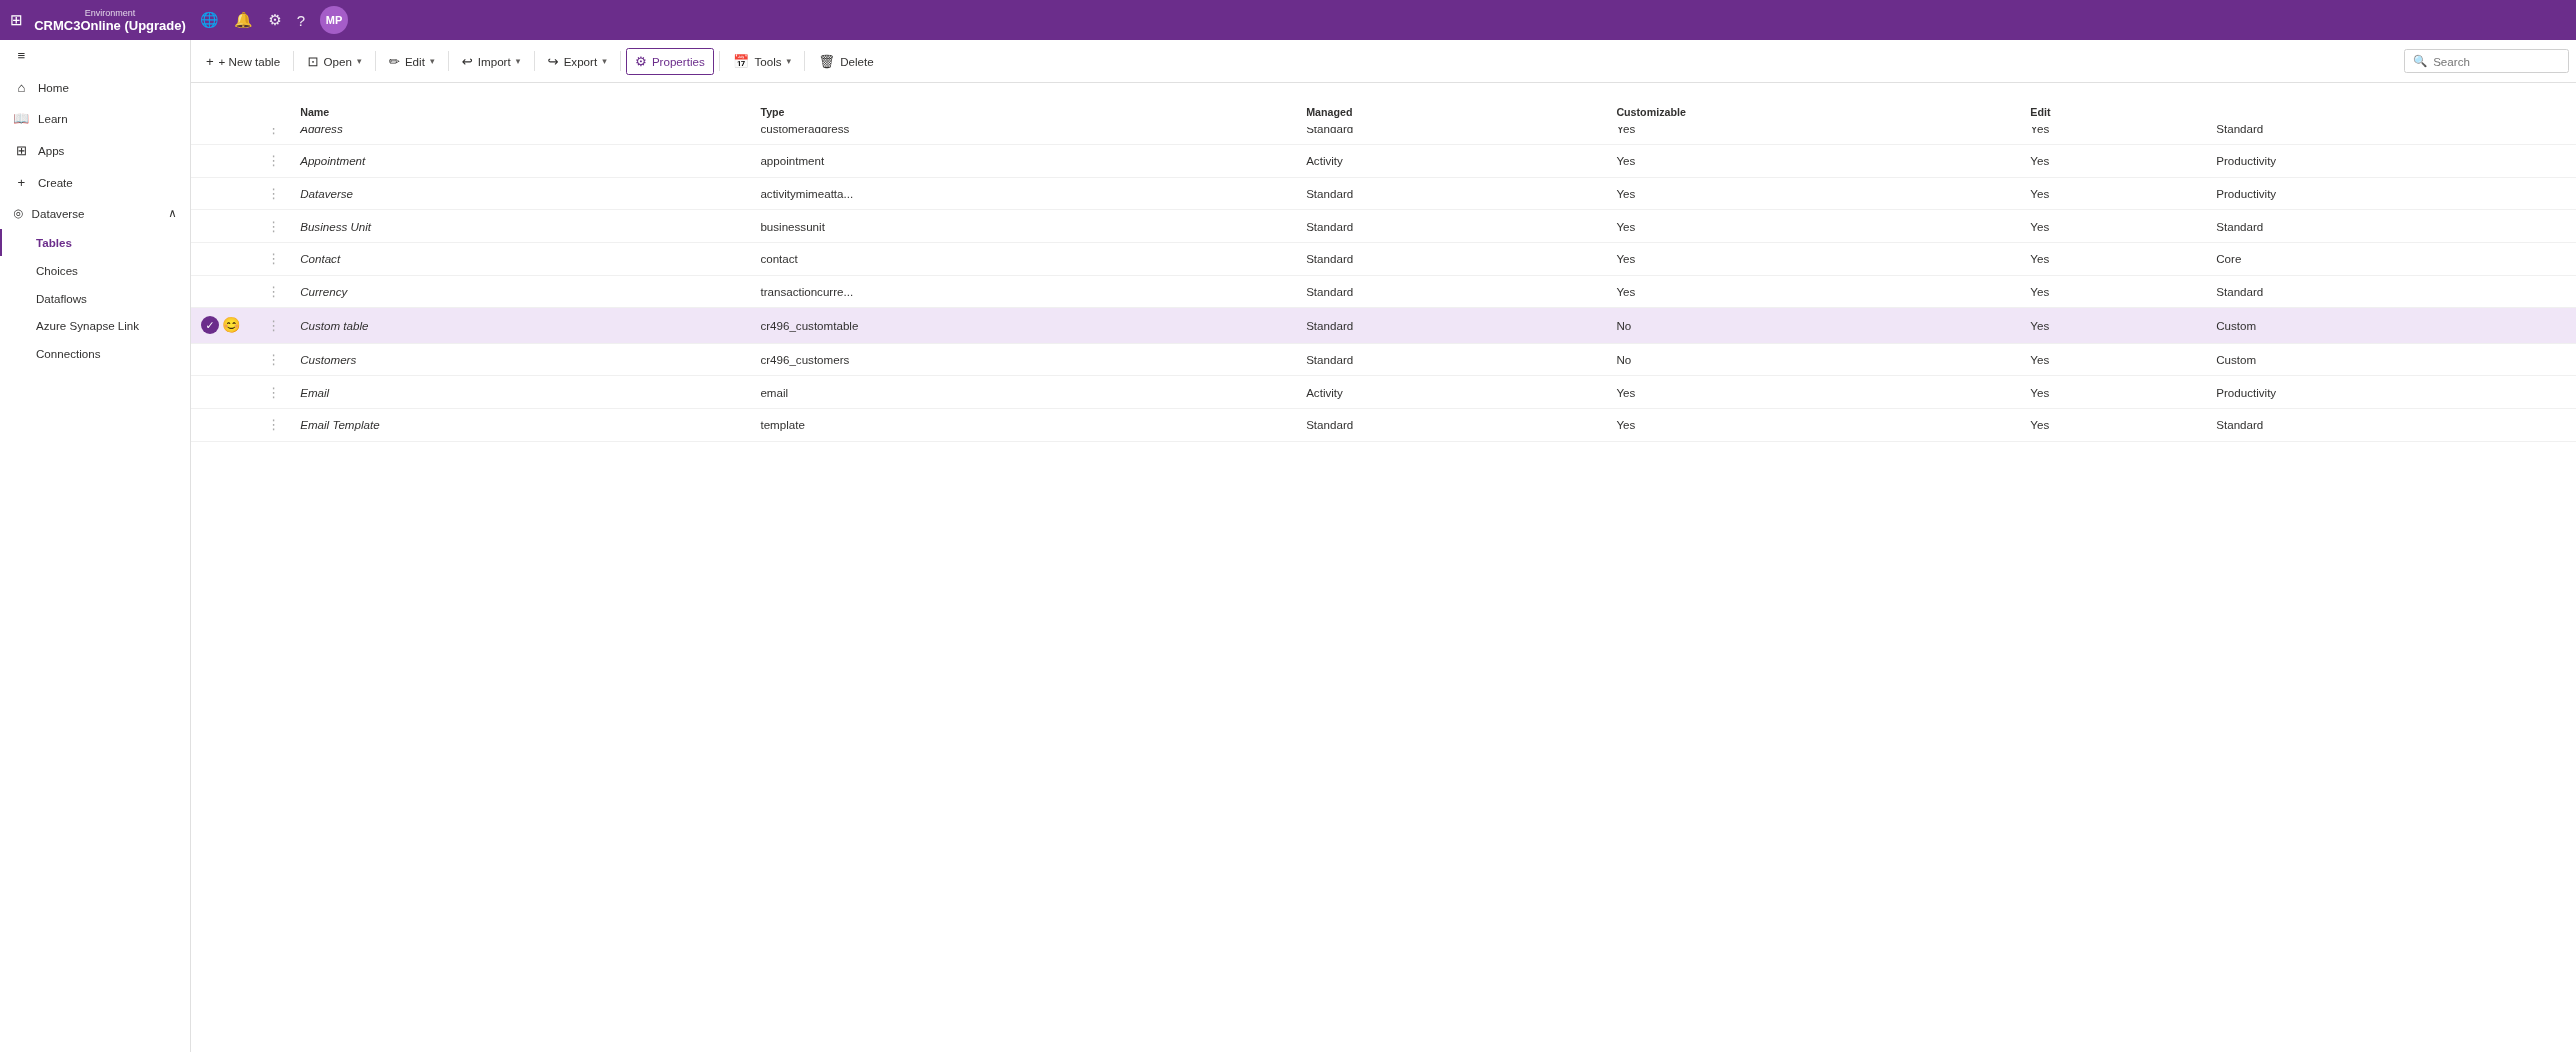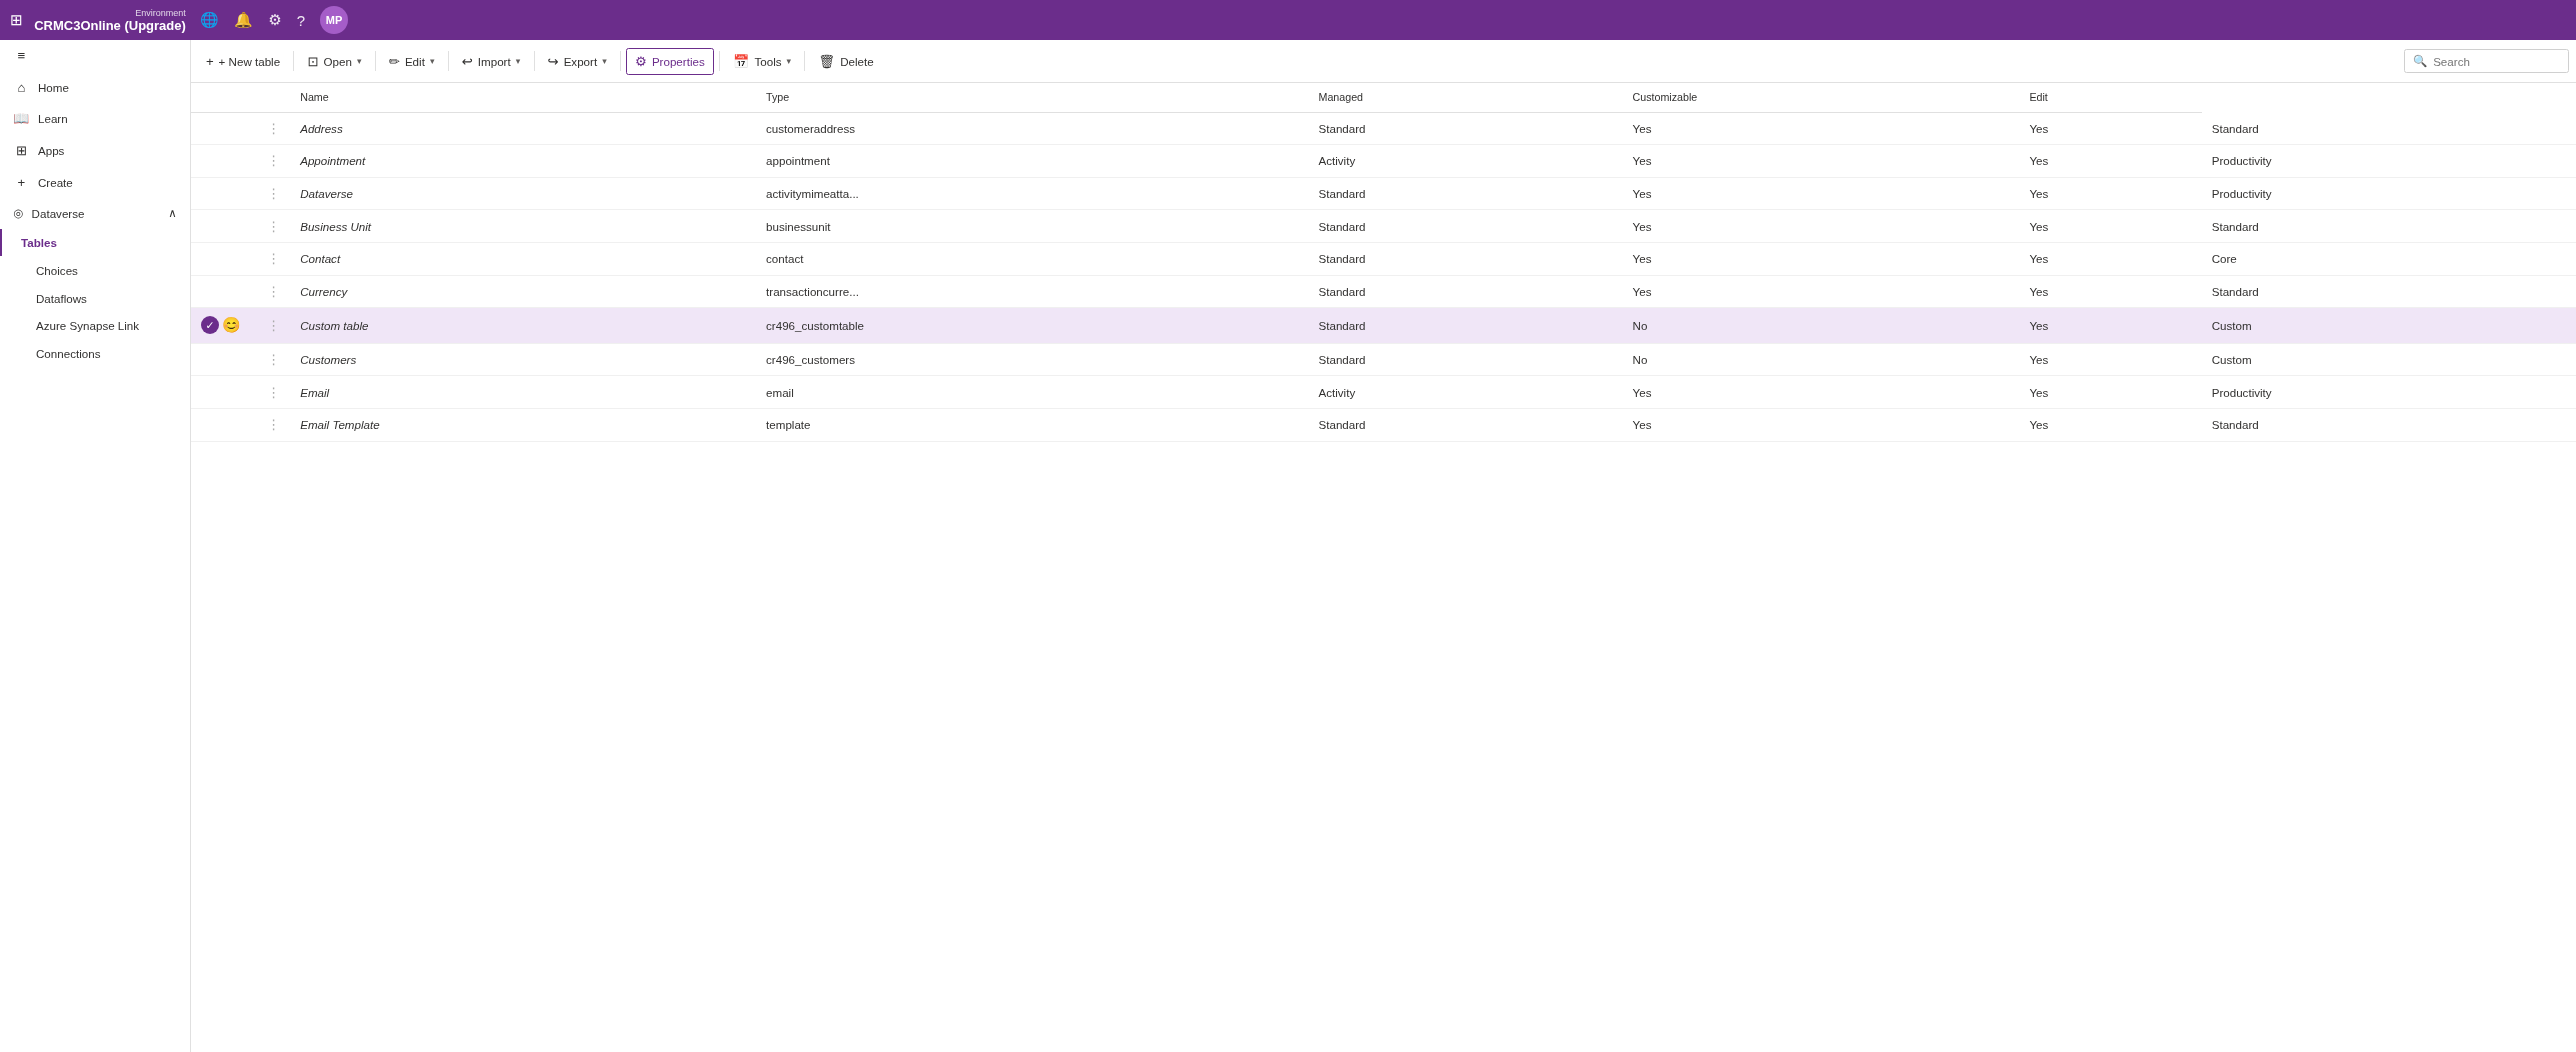--- a/index.html
+++ b/index.html
@@ -11,21 +11,21 @@
       align-items: center;
       background: #6b2d8b;
       color: white;
       height: 40px;
       padding: 0 10px;
       gap: 8.3px;
     }
     .topbar-dots { font-size: 15px; cursor: pointer; margin-right: 3.3px; }
     .topbar-brand { font-size: 15px; font-weight: 600; flex: 1; }
     .topbar-right { display: flex; align-items: center; gap: 15px; }
-    .topbar-env { display: flex; flex-direction: column; align-items: flex-end; font-size: 10px; }
+    .topbar-env { display: flex; flex-direction: column; align-items: center; font-size: 10px; }
     .topbar-env-label { opacity: 0.8; font-size: 9px; }
     .topbar-env-name { font-weight: 600; font-size: 13px; }
     .topbar-icon { font-size: 15px; cursor: pointer; opacity: 0.9; }
     .topbar-avatar {
       width: 28px; height: 28px; border-radius: 50%;
       background: #a55dc8; display: flex; align-items: center; justify-content: center;
       font-weight: 700; font-size: 11px; color: white; cursor: pointer;
     }
 
     
@@ -58,21 +58,21 @@
     }
     .sidebar-section-header .left { display: flex; align-items: center; gap: 8.3px; }
 
     .sidebar-sub-item {
       padding: 7.4px 13.2px 7.4px 36px;
       cursor: pointer; color: #323130; font-size: 11.6px;
       display: flex; align-items: center;
     }
     .sidebar-sub-item.active {
       border-left: 2.5px solid #6b2d8b;
-      padding-left: 19px;
+      padding-left: 34px;
       color: #6b2d8b; font-weight: 600;
     }
 
     
     .main { flex: 1; display: flex; flex-direction: column; overflow: hidden; }
 
     
     .toolbar {
       display: flex; align-items: center;
       background: white;
@@ -105,22 +105,22 @@
     }
     .toolbar-search input {
       border: none; outline: none; font-size: 11.6px;
       background: transparent; width: 100%;
     }
 
     
     .table-container { flex: 1; overflow: auto; background: white; }
     table { width: 100%; border-collapse: collapse; }
     thead th {
-      position: sticky; top: 0; background: white;
-      font-weight: 400; font-size: 10.7px; color: #323130;
+      position: sticky; top: 15px; background: white;
+      font-weight: 700; font-size: 10.7px; color: #323130;
       padding: 8.3px 10px; text-align: left;
       border-bottom: 1.7px solid #e0e0e0;
     }
     tbody tr { border-bottom: 0.8px solid #f0f0f0; }
     tbody tr.selected { background: #f0e6f7; }
     tbody td { padding: 8.3px 10px; font-size: 11.6px; color: #323130; }
     .td-name { font-size: 11.6px; font-style: italic; }
     .dots-menu { color: #aaa; cursor: pointer; font-size: 13.2px; user-select: none; }
     .row-icons { display: flex; gap: 3.3px; align-items: center; }
     .check-icon { color: white; background: #6b2d8b; border-radius: 50%; width: 18px; height: 18px; display: flex; align-items: center; justify-content: center; font-size: 10.7px; }

